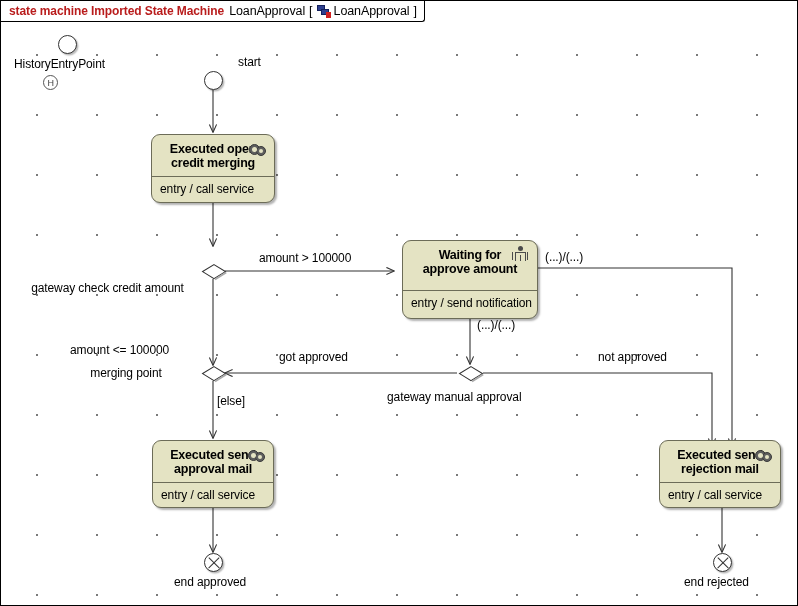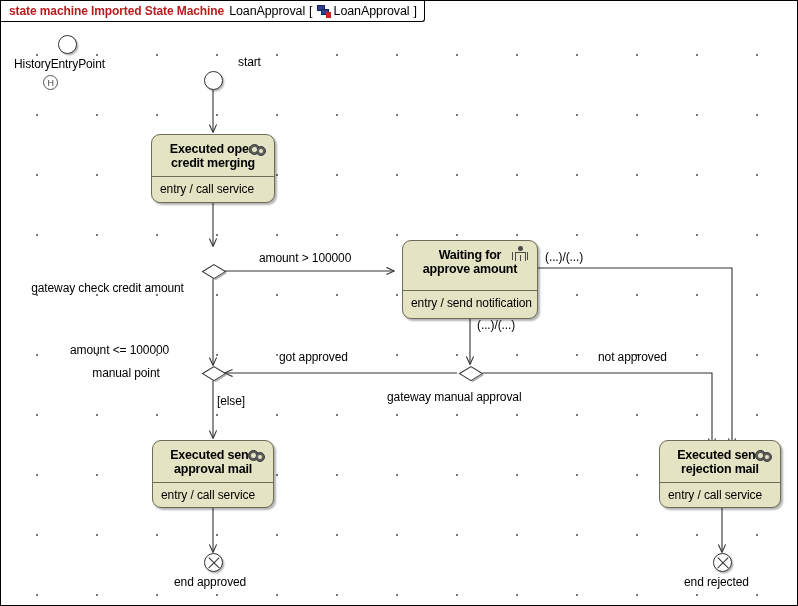--- a/index.html
+++ b/index.html
@@ -241,21 +241,21 @@
 
     <div class="lbl" style="left:543px;top:229px;">(...)/(...)</div>
     <div class="lbl" style="left:475px;top:297px;">(...)/(...)</div>
 
     <div class="node diamond" style="left:199px;top:343px;">
       <svg width="26" height="17" viewBox="0 0 26 17">
         <path d="M13,1.6 L24.4,8.6 L13,15.6 L1.6,8.6 Z" fill="#ffffff" stroke="#333" stroke-width="1.1"></path>
         <path d="M14,16.4 L25.2,9.4" stroke="#aaa" stroke-width="1.8" fill="none"></path>
       </svg>
     </div>
-    <div class="lbl lbl-r" style="left:60px;top:345px;width:128px;">manual point</div>
+    <div class="lbl lbl-r" style="left:60px;top:345px;width:128px;">merging point</div>
     <div class="lbl" style="left:215px;top:373px;">[else]</div>
 
     <div class="node diamond" style="left:456px;top:343px;">
       <svg width="26" height="17" viewBox="0 0 26 17">
         <path d="M13,1.6 L24.4,8.6 L13,15.6 L1.6,8.6 Z" fill="#ffffff" stroke="#333" stroke-width="1.1"></path>
         <path d="M14,16.4 L25.2,9.4" stroke="#aaa" stroke-width="1.8" fill="none"></path>
       </svg>
     </div>
     <div class="lbl" style="left:385px;top:369px;">gateway manual approval</div>
     <div class="lbl" style="left:277px;top:329px;">got approved</div>

